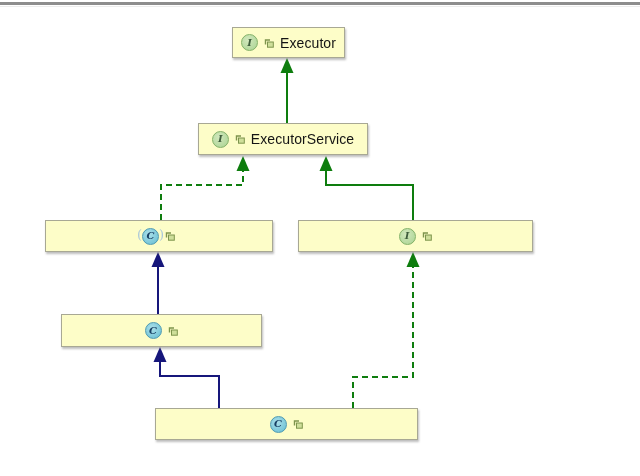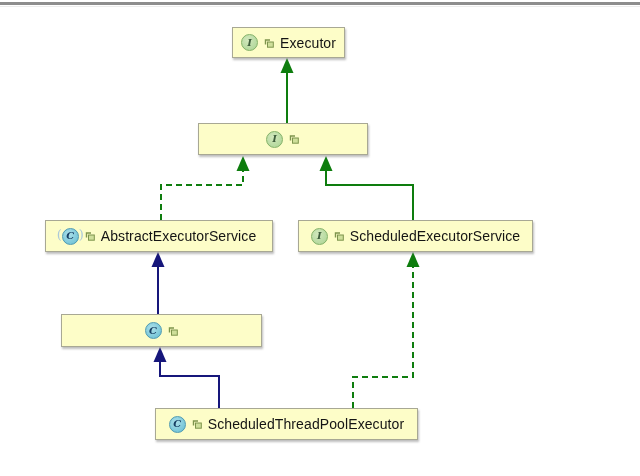--- a/index.html
+++ b/index.html
@@ -101,46 +101,45 @@
   <div class="node" style="left:198px;top:123px;width:170px;height:32px">
     <span class="icon iface">
         <i>I</i>
       </span>
     <span class="lock">
       <svg width="12" height="12" viewBox="0 0 12 12">
         <path d="M2.5 7.5 L2.5 3 L7 3" fill="none" stroke="#7d944c" stroke-width="1.4"></path>
         <rect x="4.5" y="5" width="5.8" height="5.2" fill="#cfdf9a" stroke="#7d944c" stroke-width="1"></rect>
       </svg>
     </span>
+    <span class="lbl">ExecutorService</span>
   </div>
 
   <div class="node" style="left:45px;top:220px;width:228px;height:32px">
     <span class="icon cls abstract">
         <i>C</i>
       </span>
     <span class="lock">
       <svg width="12" height="12" viewBox="0 0 12 12">
         <path d="M2.5 7.5 L2.5 3 L7 3" fill="none" stroke="#7d944c" stroke-width="1.4"></path>
         <rect x="4.5" y="5" width="5.8" height="5.2" fill="#cfdf9a" stroke="#7d944c" stroke-width="1"></rect>
       </svg>
     </span>
-    <span class="lbl">AbstractExecutorService</span>
   </div>
 
   <div class="node" style="left:298px;top:220px;width:235px;height:32px">
     <span class="icon iface">
         <i>I</i>
       </span>
     <span class="lock">
       <svg width="12" height="12" viewBox="0 0 12 12">
         <path d="M2.5 7.5 L2.5 3 L7 3" fill="none" stroke="#7d944c" stroke-width="1.4"></path>
         <rect x="4.5" y="5" width="5.8" height="5.2" fill="#cfdf9a" stroke="#7d944c" stroke-width="1"></rect>
       </svg>
     </span>
-    <span class="lbl">ScheduledExecutorService</span>
   </div>
 
   <div class="node" style="left:61px;top:314px;width:201px;height:33px">
     <span class="icon cls">
         <i>C</i>
       </span>
     <span class="lock">
       <svg width="12" height="12" viewBox="0 0 12 12">
         <path d="M2.5 7.5 L2.5 3 L7 3" fill="none" stroke="#7d944c" stroke-width="1.4"></path>
         <rect x="4.5" y="5" width="5.8" height="5.2" fill="#cfdf9a" stroke="#7d944c" stroke-width="1"></rect>
@@ -151,16 +150,15 @@
   <div class="node" style="left:155px;top:408px;width:263px;height:32px">
     <span class="icon cls">
         <i>C</i>
       </span>
     <span class="lock">
       <svg width="12" height="12" viewBox="0 0 12 12">
         <path d="M2.5 7.5 L2.5 3 L7 3" fill="none" stroke="#7d944c" stroke-width="1.4"></path>
         <rect x="4.5" y="5" width="5.8" height="5.2" fill="#cfdf9a" stroke="#7d944c" stroke-width="1"></rect>
       </svg>
     </span>
-    <span class="lbl">ScheduledThreadPoolExecutor</span>
   </div>
 
 </div>
 
 </body></html>

